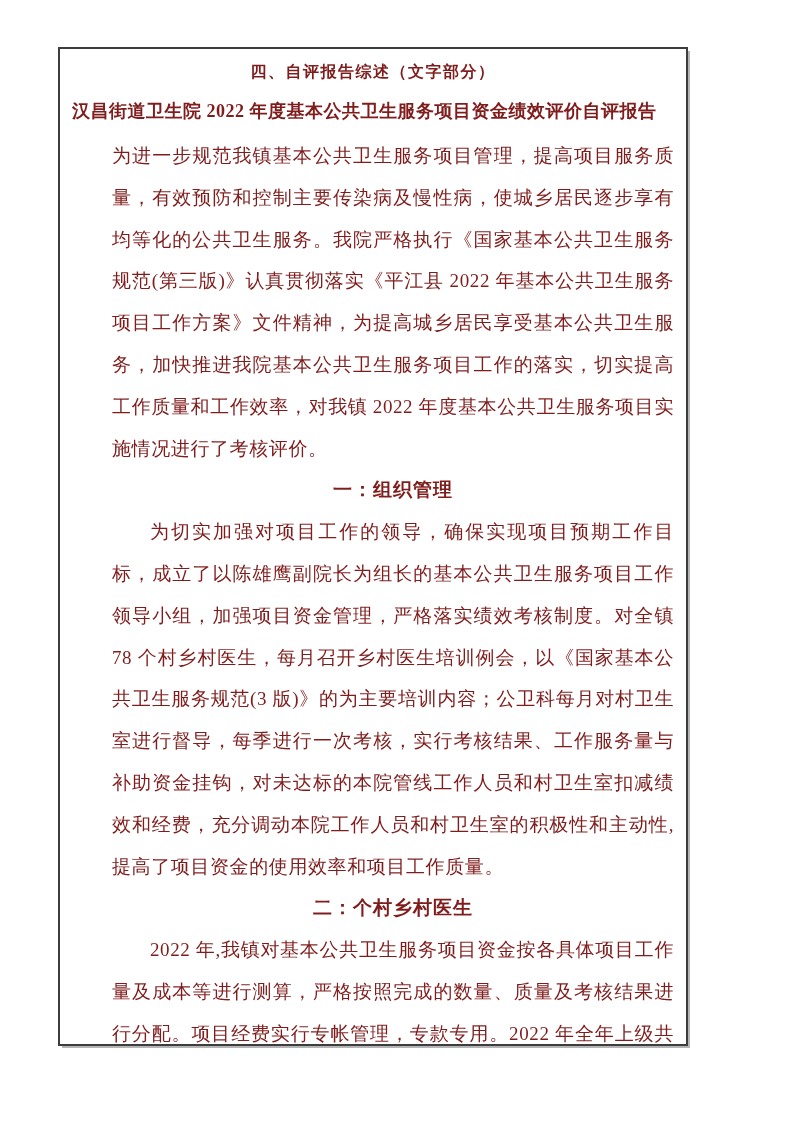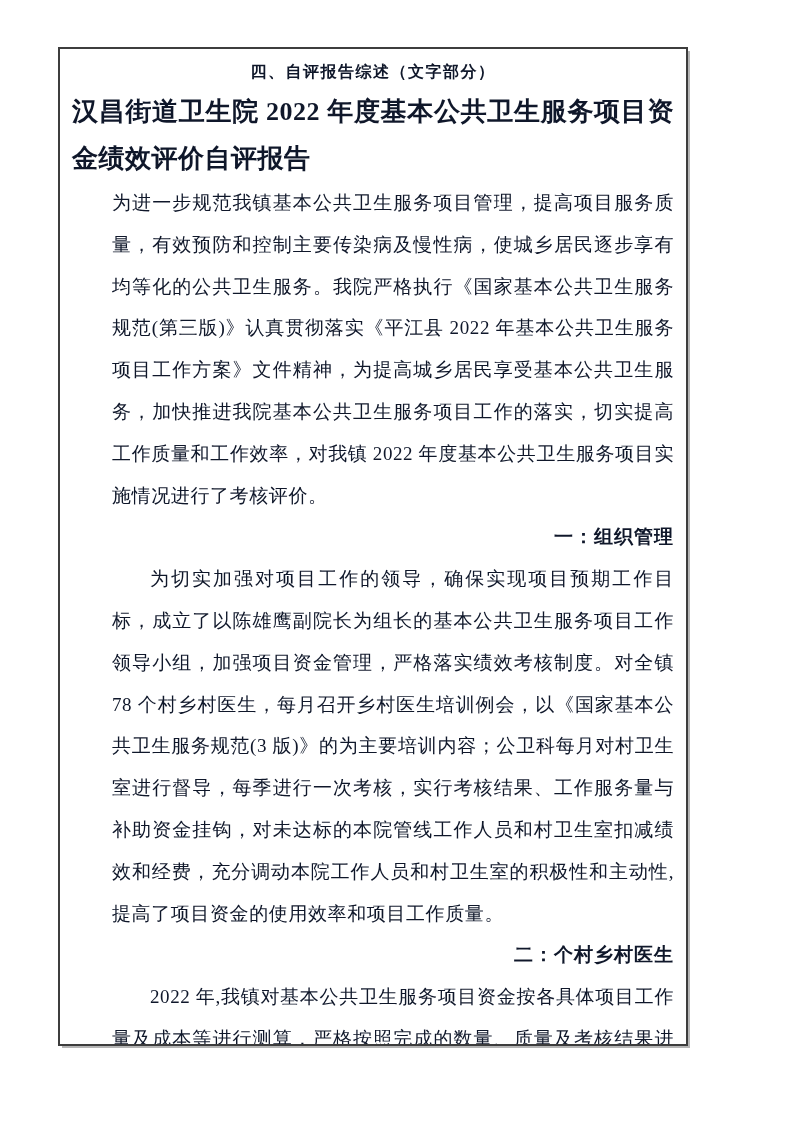--- a/index.html
+++ b/index.html
@@ -7,21 +7,21 @@
     padding: 0;
     background: #ffffff;
   }
   .page {
     position: relative;
     width: 793px;
     height: 1122px;
     background: #ffffff;
     overflow: hidden;
     font-family: "Liberation Serif", "DejaVu Serif", serif;
-    color: #0f172a;
+    color: #7f1d1d;
   }
   .doc-frame {
     position: absolute;
     left: 58px;
     top: 47px;
     width: 630px;
     height: 999px;
     box-sizing: border-box;
     border: 2px solid #3d3d3d;
     box-shadow: 3px 3px 0 -1px rgba(120,120,120,0.55);
@@ -31,38 +31,38 @@
   }
   .section-header {
     text-align: center;
     font-weight: bold;
     font-size: 16px;
     line-height: 27px;
     letter-spacing: 1.5px;
   }
   .doc-title {
     font-weight: bold;
-    font-size: 26px;
+    font-size: 18px;
     line-height: 47px;
     letter-spacing: 0.5px;
     text-align: justify;
     text-justify: inter-character;
     margin-top: 3px;
   }
   .blk {
     font-size: 19px;
     line-height: 41.8px;
     letter-spacing: 0.6px;
     text-align: justify;
     text-justify: inter-character;
     margin-left: 40px;
   }
   .blk.heading {
     font-weight: bold;
-    text-align: right;
+    text-align: center;
     letter-spacing: 1px;
     font-family: Liberation Serif, serif;
   }
   .blk.indent {
     text-indent: 2em;
   }
 </style>
 </head>
 <body>
 

